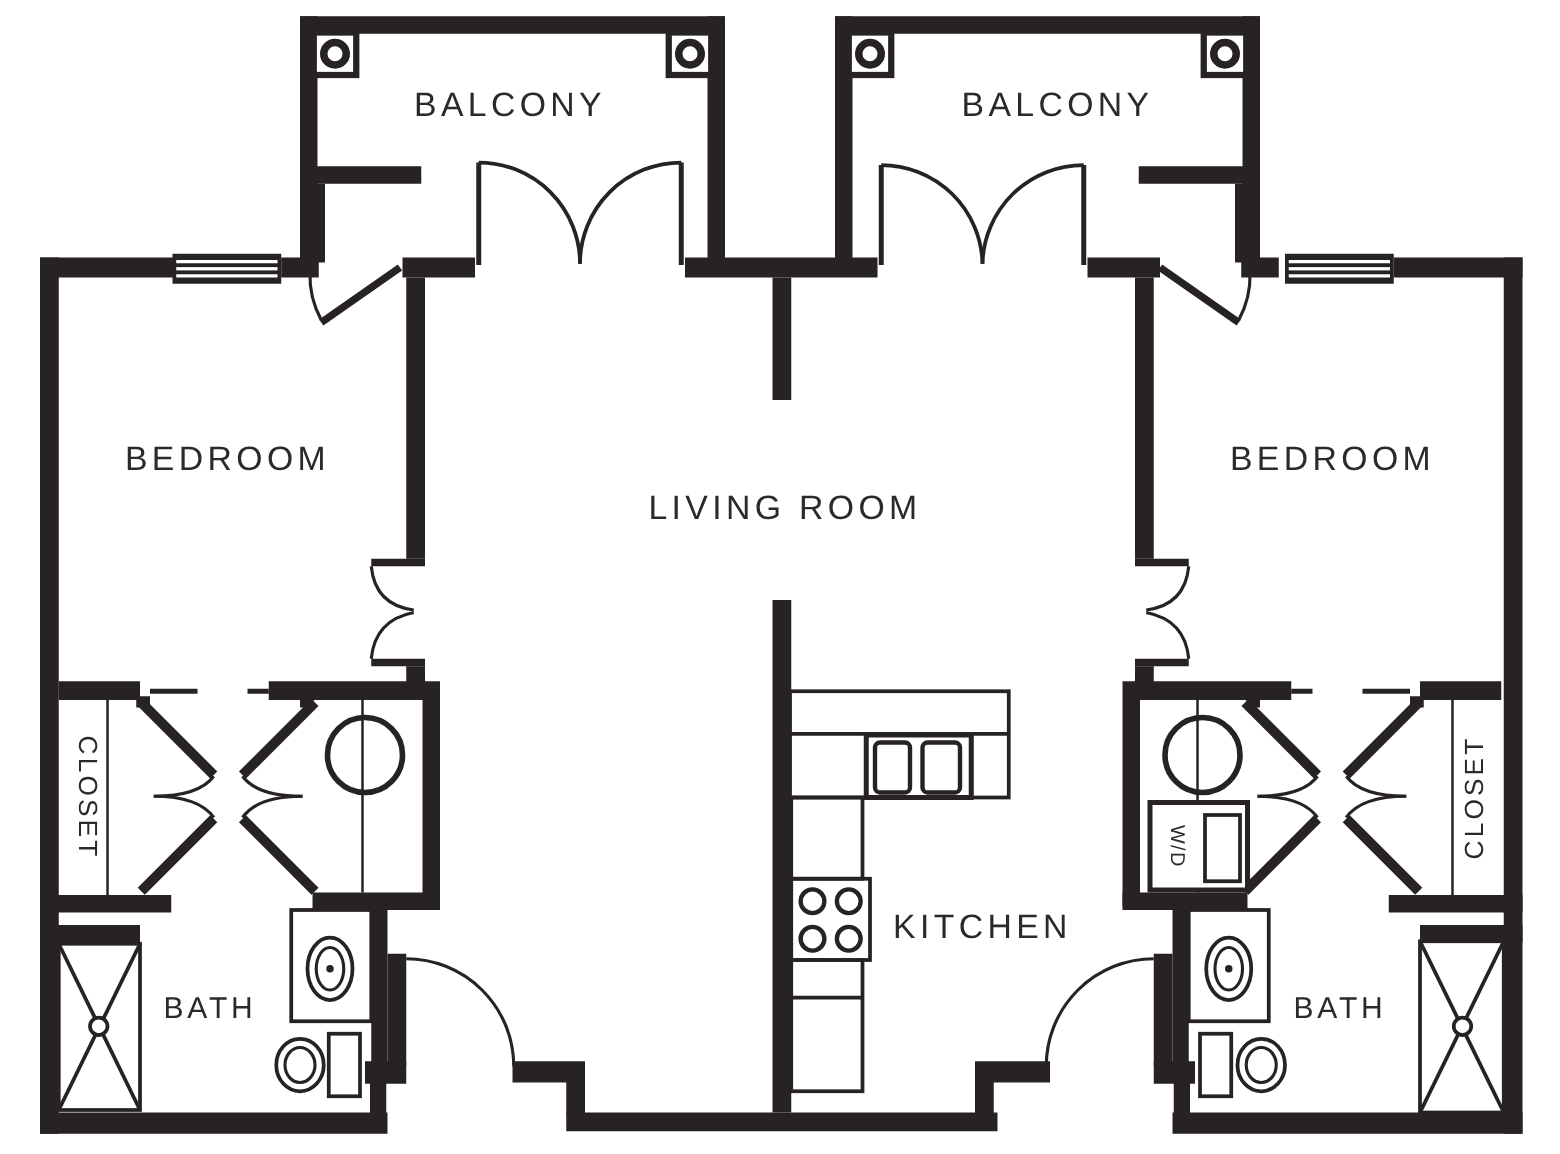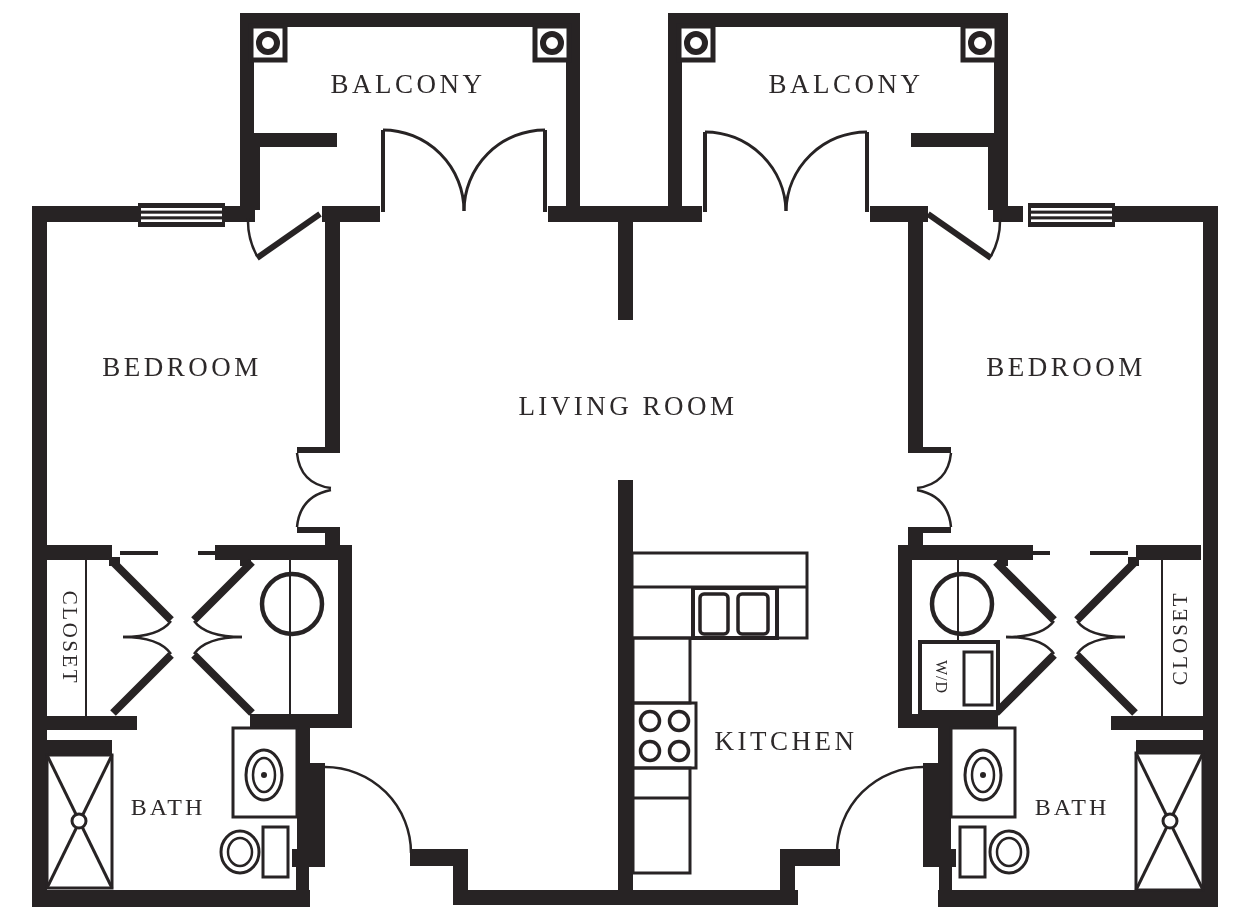--- a/index.html
+++ b/index.html
@@ -1,17 +1,17 @@
 <!DOCTYPE html>
 <html><head>
 <meta charset="utf-8">
 <style>
   html,body{margin:0;padding:0;background:#ffffff;}
   .stage{position:relative;width:1248px;height:923px;background:#ffffff;overflow:hidden;
-         font-family:Liberation Serif, serif;}
+         font-family:Liberation Sans, sans-serif;}
   svg{position:absolute;left:0;top:0;}
   .wall{fill:#272324;stroke:none;}
   .thin{fill:#272324;}
   .ln{stroke:#272324;fill:none;}
   .fixture{stroke:#272324;fill:#ffffff;}
   .lbl{fill:#2d292a;font-size:27px;letter-spacing:3.5px;}
   .lbl-sm{fill:#2d292a;font-size:24px;letter-spacing:3px;}
   .lbl-closet{fill:#2d292a;font-size:21px;letter-spacing:2.5px;}
   .lbl-wd{fill:#2d292a;font-size:16px;letter-spacing:1px;}
   text{text-anchor:middle;dominant-baseline:central;}

